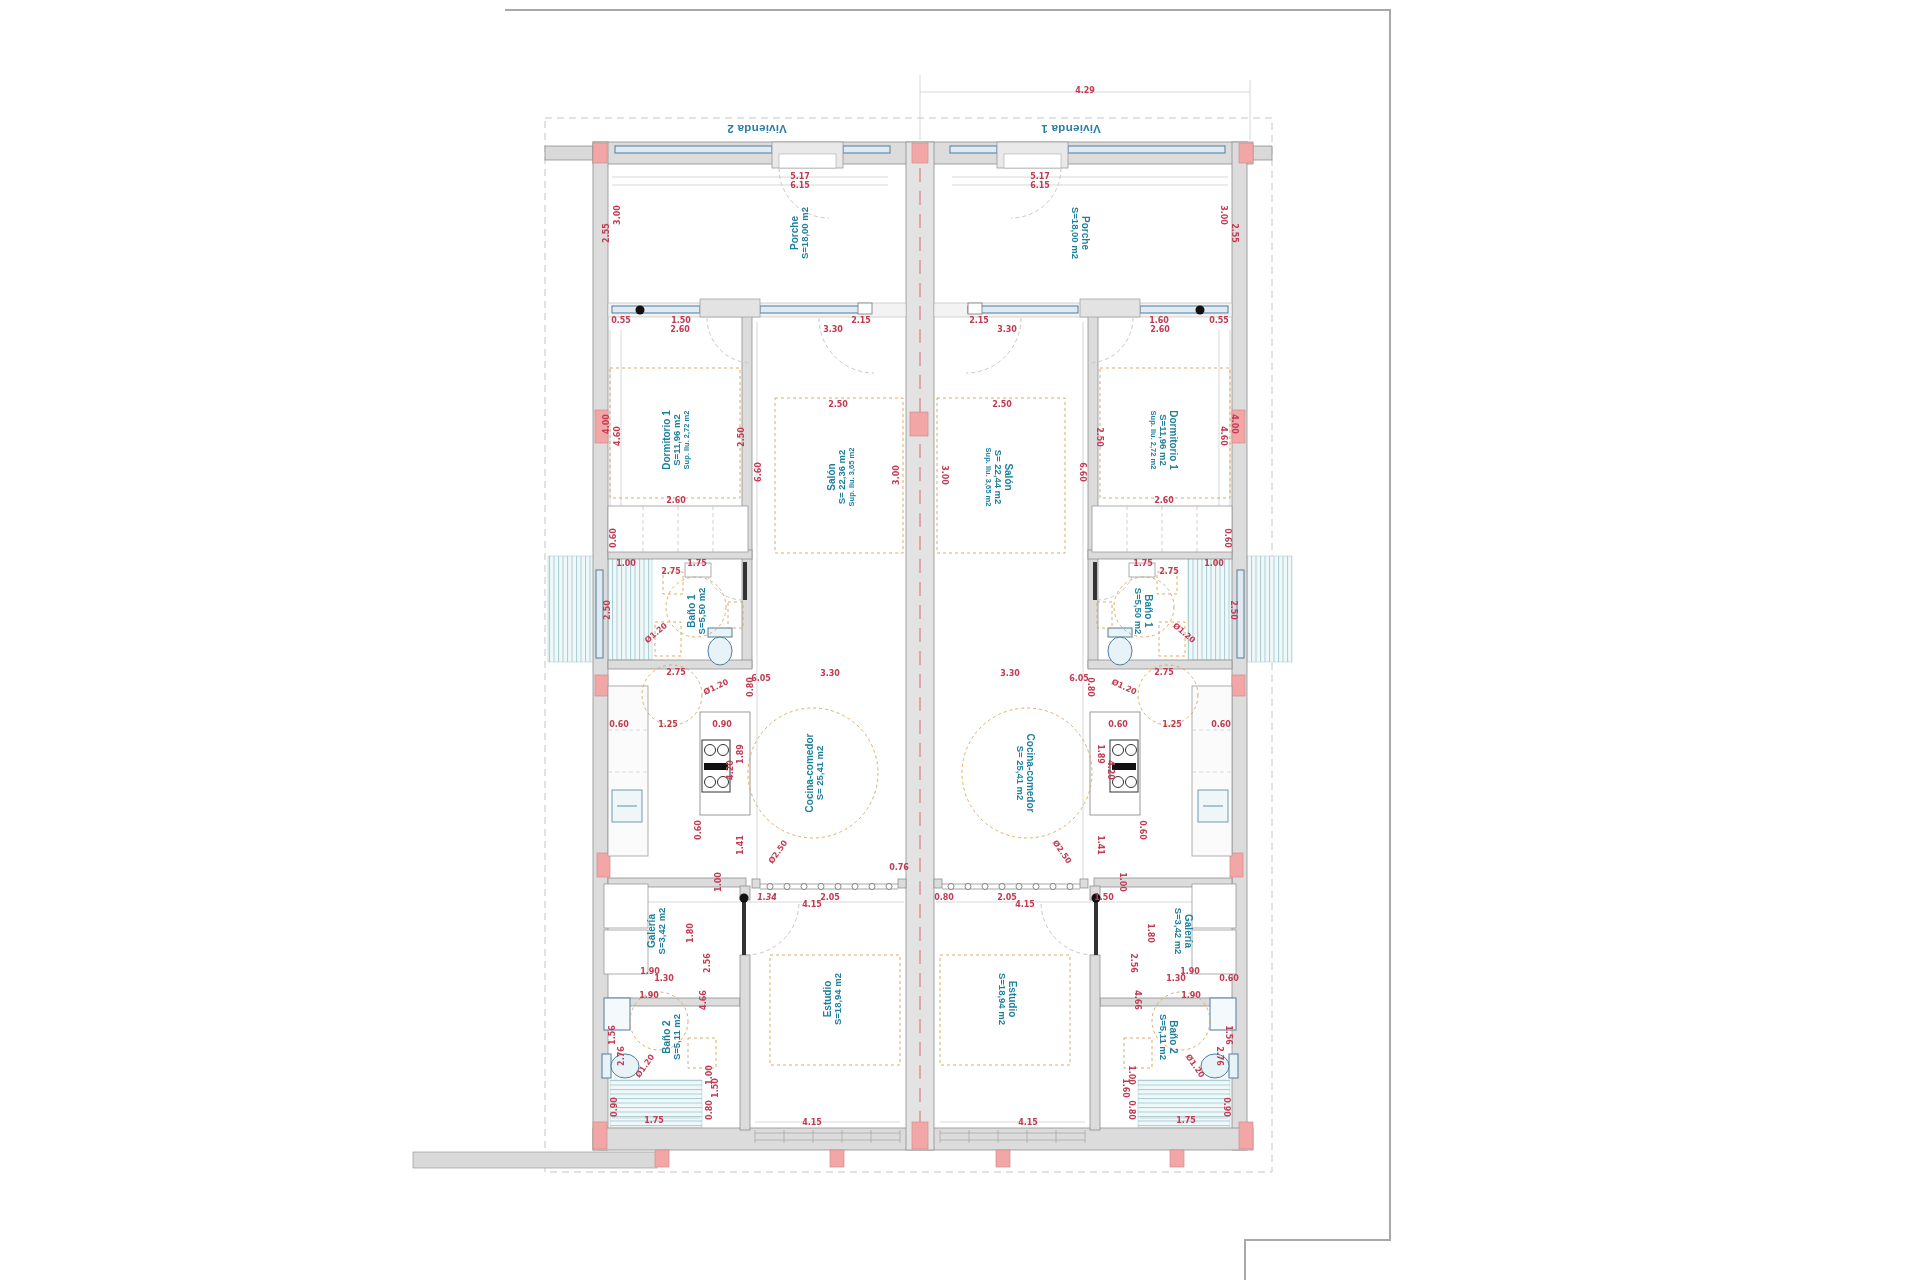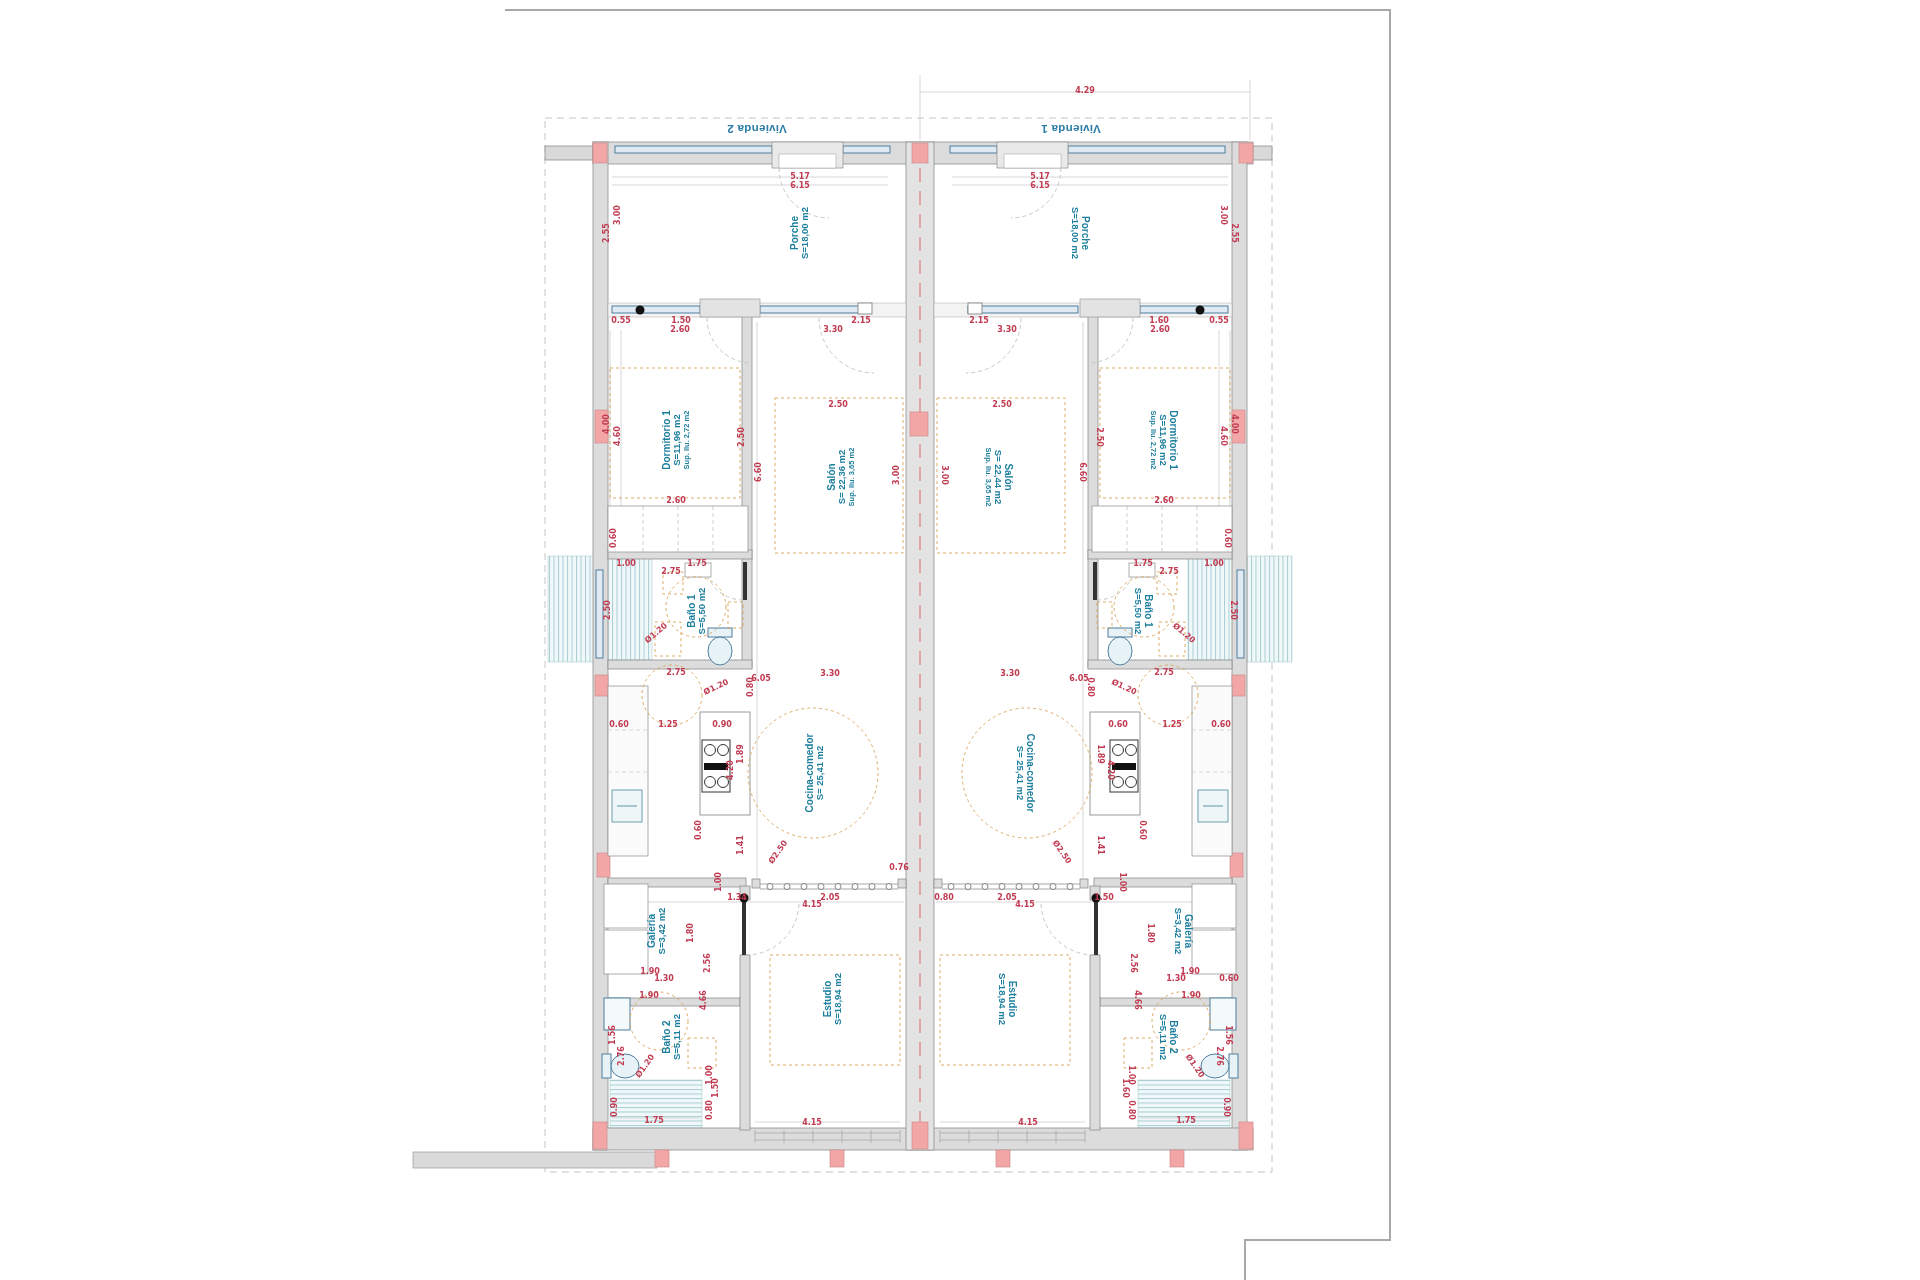--- a/index.html
+++ b/index.html
@@ -413,21 +413,21 @@
       <span class="dim" style="left: 1100px; top: 754px; transform: translate(-50%, -50%) rotate(90deg);">1.89</span>
       <span class="dim" style="left: 1110px; top: 770px; transform: translate(-50%, -50%) rotate(90deg);">4.20</span>
       <span class="dim" style="left: 698px; top: 830px; transform: translate(-50%, -50%) rotate(-90deg);">0.60</span>
       <span class="dim" style="left: 1142px; top: 830px; transform: translate(-50%, -50%) rotate(90deg);">0.60</span>
       <span class="dim" style="left: 740px; top: 845px; transform: translate(-50%, -50%) rotate(-90deg);">1.41</span>
       <span class="dim" style="left: 1100px; top: 845px; transform: translate(-50%, -50%) rotate(90deg);">1.41</span>
       <span class="dim" style="left: 778px; top: 852px; transform: translate(-50%, -50%) rotate(-55deg);">Ø2.50</span>
       <span class="dim" style="left: 1062px; top: 852px; transform: translate(-50%, -50%) rotate(55deg);">Ø2.50</span>
       <span class="dim" style="left: 718px; top: 882px; transform: translate(-50%, -50%) rotate(-90deg);">1.00</span>
       <span class="dim" style="left: 1122px; top: 882px; transform: translate(-50%, -50%) rotate(90deg);">1.00</span>
-      <span class="dim" style="left: 737px; top: 897px; transform: translate(-50%, -50%) rotate(0deg);">1.34</span>
+      <span class="dim" style="left: 767px; top: 897px; transform: translate(-50%, -50%) rotate(0deg); font-style: italic;">1.34</span>
       <span class="dim" style="left: 830px; top: 897px; transform: translate(-50%, -50%) rotate(0deg);">2.05</span>
       <span class="dim" style="left: 899px; top: 867px; transform: translate(-50%, -50%) rotate(0deg);">0.76</span>
       <span class="dim" style="left: 812px; top: 904px; transform: translate(-50%, -50%) rotate(0deg);">4.15</span>
       <span class="dim" style="left: 944px; top: 897px; transform: translate(-50%, -50%) rotate(0deg);">0.80</span>
       <span class="dim" style="left: 1007px; top: 897px; transform: translate(-50%, -50%) rotate(0deg);">2.05</span>
       <span class="dim" style="left: 1104px; top: 897px; transform: translate(-50%, -50%) rotate(0deg);">1.50</span>
       <span class="dim" style="left: 1025px; top: 904px; transform: translate(-50%, -50%) rotate(0deg);">4.15</span>
       <span class="dim" style="left: 690px; top: 933px; transform: translate(-50%, -50%) rotate(-90deg);">1.80</span>
       <span class="dim" style="left: 707px; top: 963px; transform: translate(-50%, -50%) rotate(-90deg);">2.56</span>
       <span class="dim" style="left: 1150px; top: 933px; transform: translate(-50%, -50%) rotate(90deg);">1.80</span>

